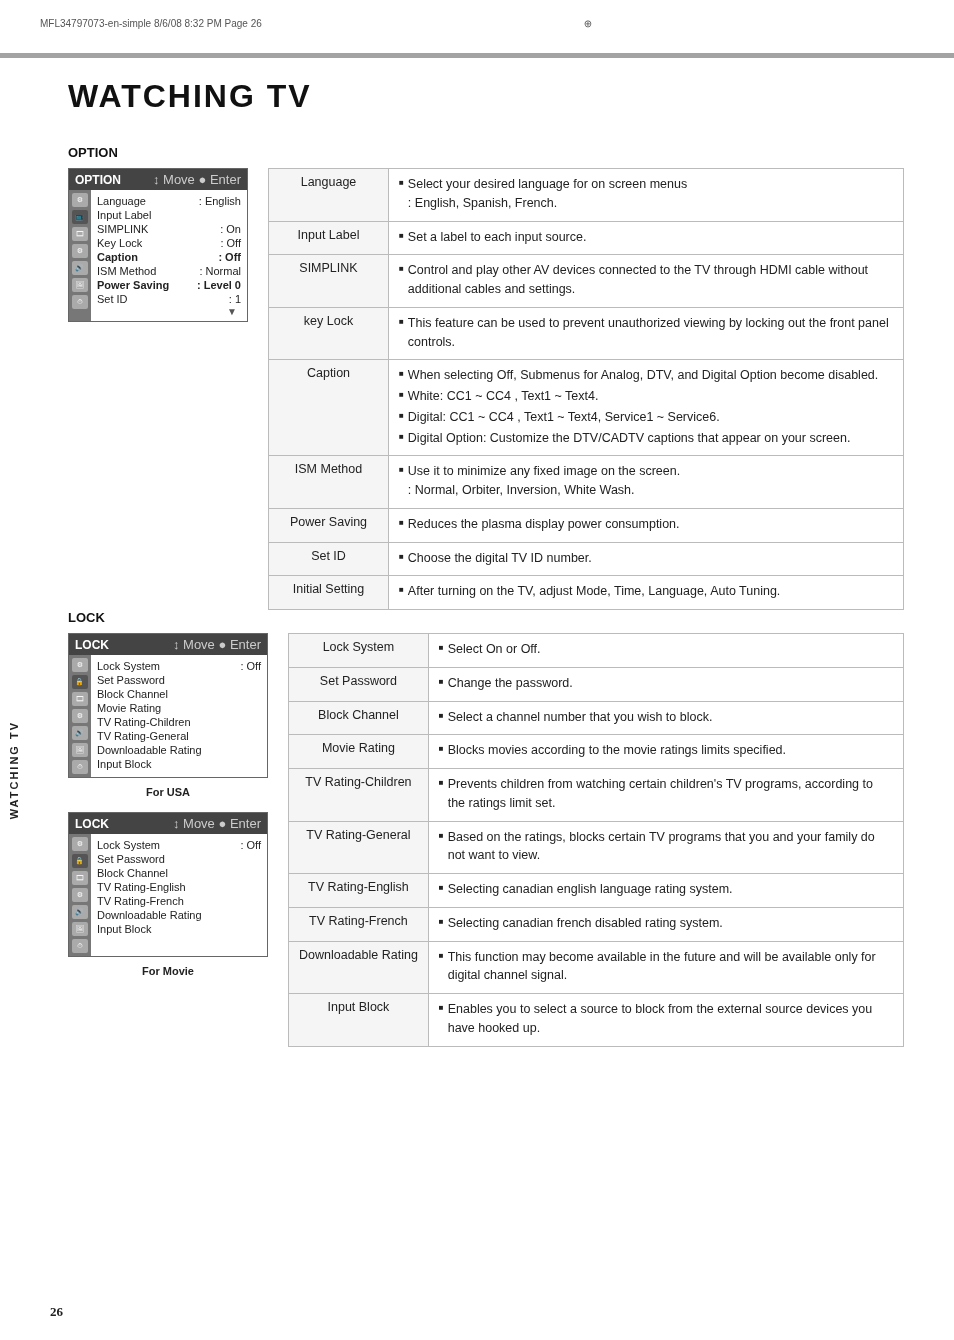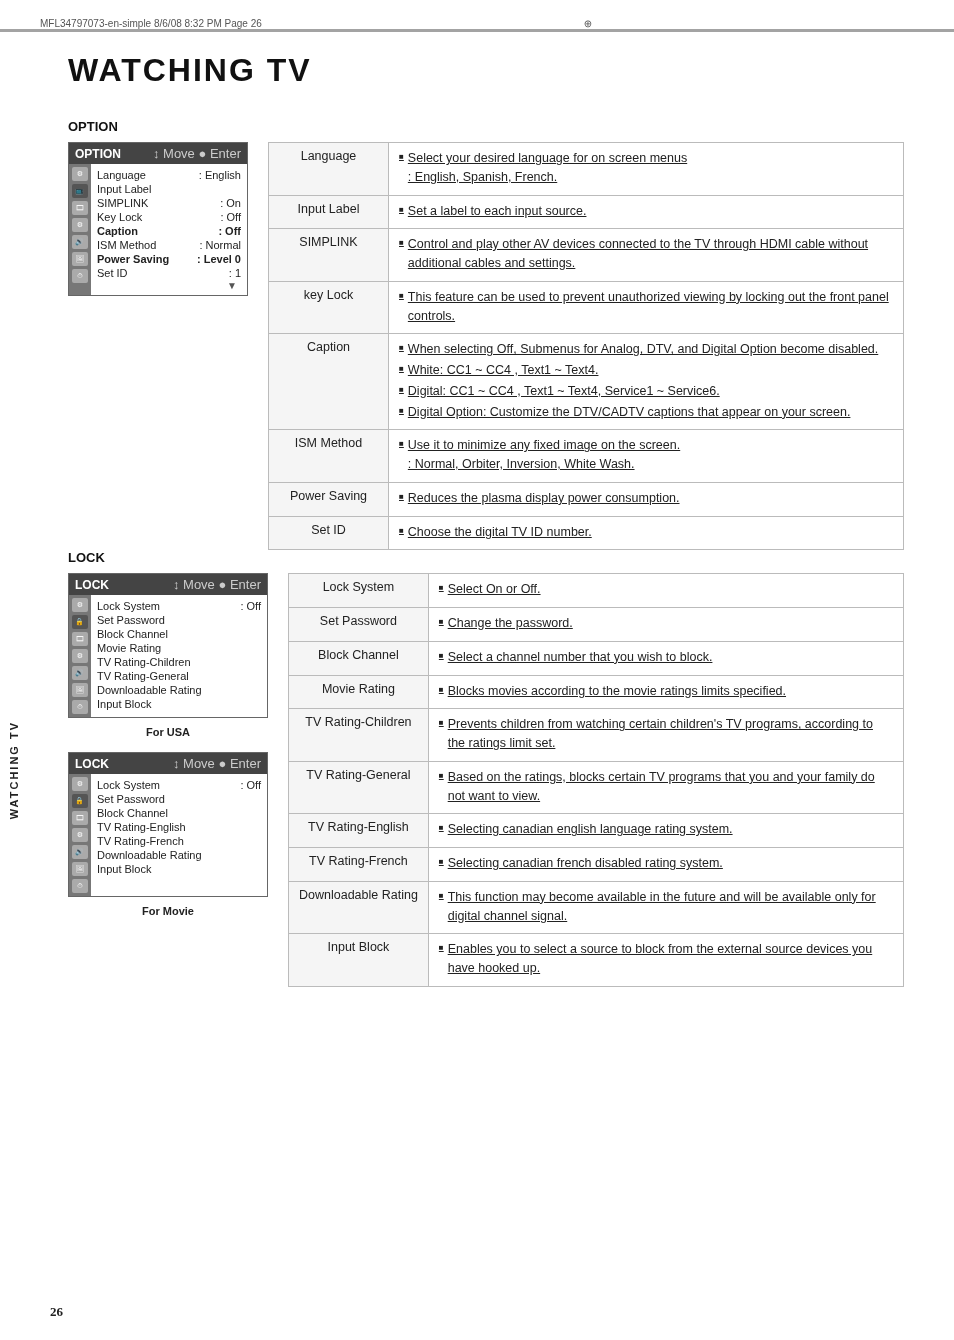--- a/index.html
+++ b/index.html
@@ -8,22 +8,22 @@
       background: #fff;
       color: #222;
       width: 954px;
       min-height: 1340px;
       position: relative;
       font-size: 13px;
     }
 
     
     .page-header {
-      padding: 18px 40px 0 40px;
-      border-bottom: 3px solid #a3a3a3;
+      padding: 18px 40px 24px 40px;
+      border-bottom: 5px solid #a3a3a3;
       font-size: 10px;
       color: #555;
       display: flex;
       justify-content: space-between;
     }
 
     
     .side-label {
       position: absolute;
       left: 0;
@@ -135,21 +135,20 @@
       white-space: nowrap;
     }
     .info-table td:last-child {
       line-height: 1.5;
     }
     .info-bullet {
       display: flex;
       align-items: flex-start;
       gap: 4px;
       margin-bottom: 2px;
-      text-decoration: underline;
     }
     .info-bullet::before {
       content: '■';
       font-size: 8px;
       margin-top: 2px;
       flex-shrink: 0;
     }
 
     
     .sub-label {
@@ -290,20 +289,26 @@
             <td>
               <div class="info-bullet">Reduces the plasma display power consumption.</div>
             </td>
           </tr>
           <tr>
             <td>Set ID</td>
             <td>
               <div class="info-bullet">Choose the digital TV ID number.</div>
             </td>
           </tr>
+          <tr>
+            <td>Initial Setting</td>
+            <td>
+              <div class="info-bullet">After turning on the TV, adjust Mode, Time, Language, Auto Tuning.</div>
+            </td>
+          </tr>
         </tbody>
       </table>
 
     </div>
   </div>
 
   <div class="section">
     <div class="section-title">LOCK</div>
     <div class="section-body">
 

